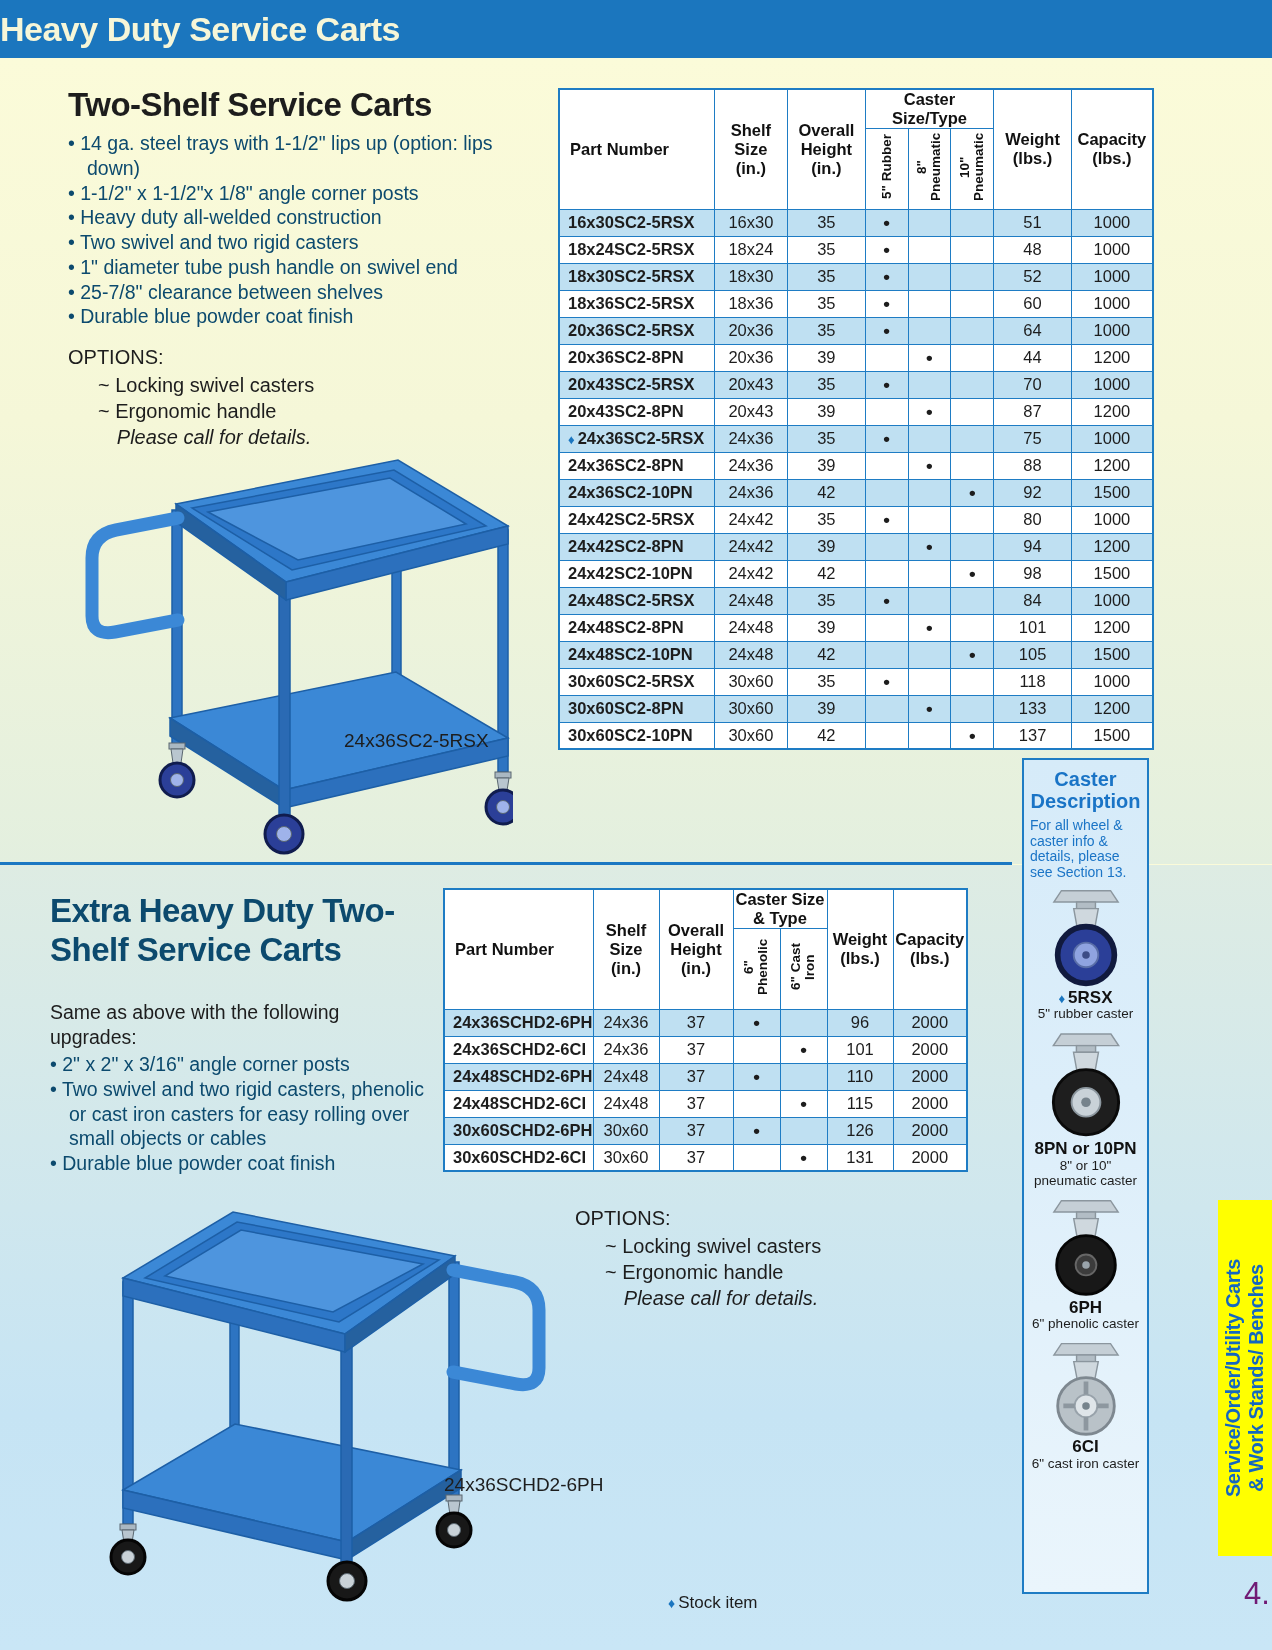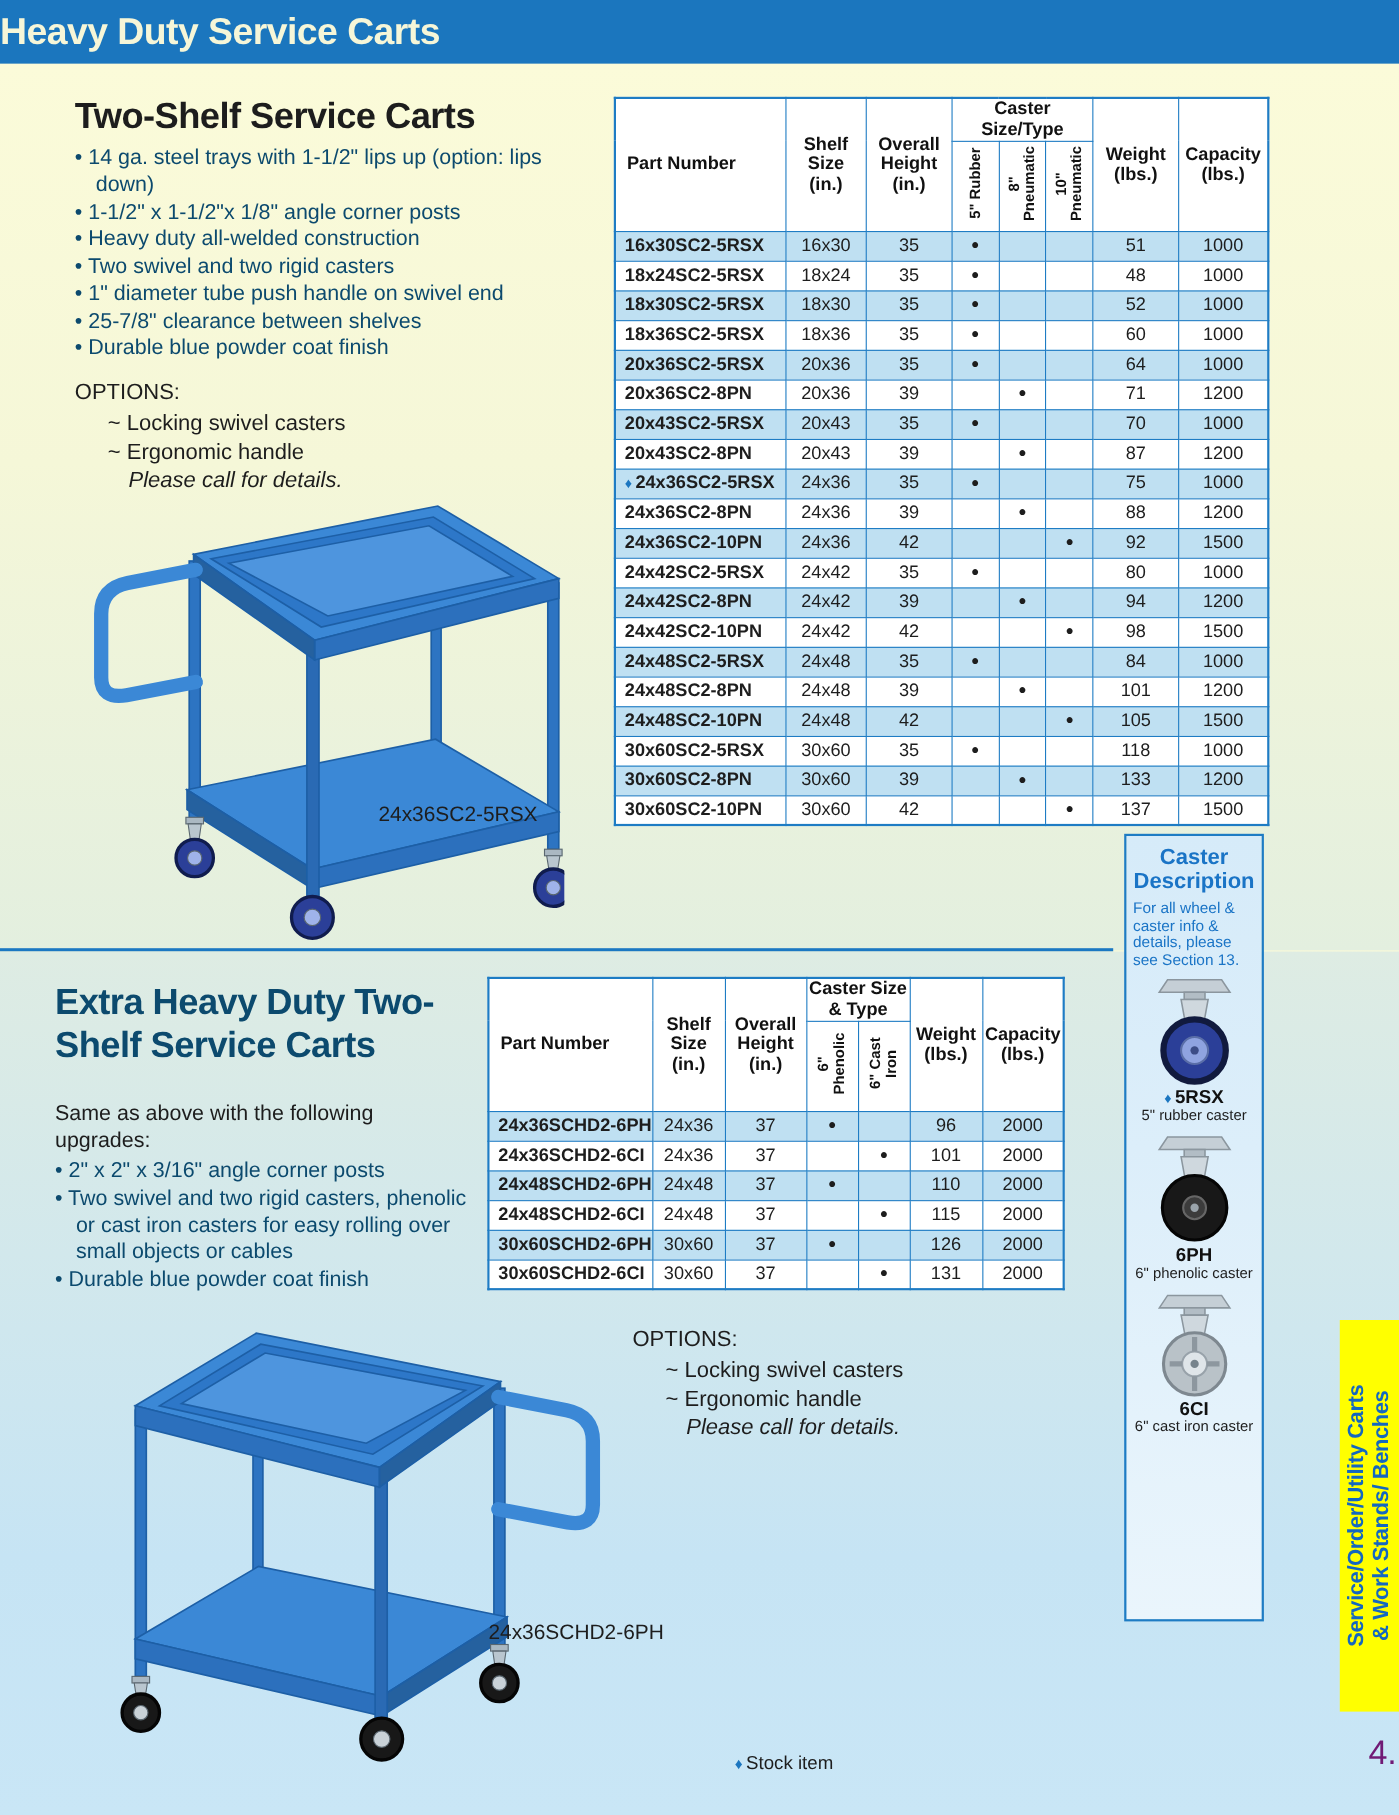--- a/index.html
+++ b/index.html
@@ -61,21 +61,21 @@
   
   .cart { position:absolute; }
   .cart1 { left:58px; top:420px; width:455px; height:440px; }
   .cart2 { left:48px; top:1172px; width:525px; height:430px; }
   .cart svg { display:block; }
   .cart figcaption { position:absolute; font-size:19px; color:#1d1d1d; white-space:nowrap; }
   .cart1 figcaption { left:286px; top:310px; }
   .cart2 figcaption { left:396px; top:302px; }
 
   
-  .caster-box { position:absolute; left:1022px; top:758px; width:127px; height:716px;
+  .caster-box { position:absolute; left:1022px; top:758px; width:127px; height:836px;
     border:2.5px solid #1e7cc4; background:linear-gradient(180deg,#d6ebf9 0%,#dceefa 40%,#eaf5fc 100%);
     z-index:5; padding:8px 6px; text-align:center; }
   .caster-title { color:#1a74c6; font-weight:bold; font-size:20px; line-height:1.1; margin-bottom:6px; }
   .caster-note { color:#1a74c6; font-size:14px; line-height:1.12; text-align:left; margin-bottom:4px; }
   .caster-entry { margin-bottom:6px; }
   .caster-icon { display:block; margin:0 auto; }
   .caster-name { font-size:17px; font-weight:bold; color:#111; line-height:1.1; }
   .caster-desc { font-size:13.5px; color:#1d1d1d; line-height:1.1; }
 
   
@@ -241,21 +241,21 @@
           <td>64</td>
           <td>1000</td>
         </tr>
         <tr>
           <td class="part">20x36SC2-8PN</td>
           <td>20x36</td>
           <td>39</td>
           <td class="dotc"></td>
           <td class="dotc">•</td>
           <td class="dotc"></td>
-          <td>71</td>
+          <td>44</td>
           <td>1200</td>
         </tr>
         <tr>
           <td class="part">20x43SC2-5RSX</td>
           <td>20x43</td>
           <td>35</td>
           <td class="dotc">•</td>
           <td class="dotc"></td>
           <td class="dotc"></td>
           <td>70</td>
@@ -406,20 +406,34 @@
           <polygon points="37,25 63,25 57,58 43,58" fill="#cfd8de"></polygon>
         </g>
         <circle cx="50" cy="74" r="30" fill="#2b3f98" stroke="#111a3e" stroke-width="6"></circle>
         <circle cx="50" cy="74" r="13" fill="#8fa3e0" stroke="#5a6ea8" stroke-width="2"></circle>
         <circle cx="50" cy="74" r="4" fill="#3c4c86"></circle>
       </svg>
       <div class="caster-name"><span class="dmd">♦</span><span>5RSX</span></div>
       <div class="caster-desc">5" rubber caster</div>
     </div>
 
+    <div class="caster-entry">
+      <svg class="caster-icon" width="96" height="112" viewBox="0 0 100 116">
+        <g stroke="#8b969e" stroke-width="1.5">
+          <polygon points="24,6 76,6 84,18 16,18" fill="#c5cfd6"></polygon>
+          <rect x="40" y="18" width="20" height="7" fill="#b2bdc5"></rect>
+          <polygon points="37,25 63,25 57,58 43,58" fill="#cfd8de"></polygon>
+        </g>
+        <circle cx="50" cy="77" r="34" fill="#1e1e1e" stroke="#0a0a0a" stroke-width="3"></circle>
+        <circle cx="50" cy="77" r="15" fill="#c9d2d8" stroke="#8b969e" stroke-width="2"></circle>
+        <circle cx="50" cy="77" r="5" fill="#76838c"></circle>
+      </svg>
+      <div class="caster-name">8PN or 10PN</div>
+      <div class="caster-desc">8" or 10" pneumatic caster</div>
+    </div>
 
     <div class="caster-entry">
       <svg class="caster-icon" width="96" height="104" viewBox="0 0 100 110">
         <g stroke="#8b969e" stroke-width="1.5">
           <polygon points="24,6 76,6 84,18 16,18" fill="#c5cfd6"></polygon>
           <rect x="40" y="18" width="20" height="7" fill="#b2bdc5"></rect>
           <polygon points="37,25 63,25 57,58 43,58" fill="#cfd8de"></polygon>
         </g>
         <circle cx="50" cy="74" r="31" fill="#181818" stroke="#050505" stroke-width="3"></circle>
         <circle cx="50" cy="74" r="11" fill="#3c3c3c" stroke="#666" stroke-width="2"></circle>

